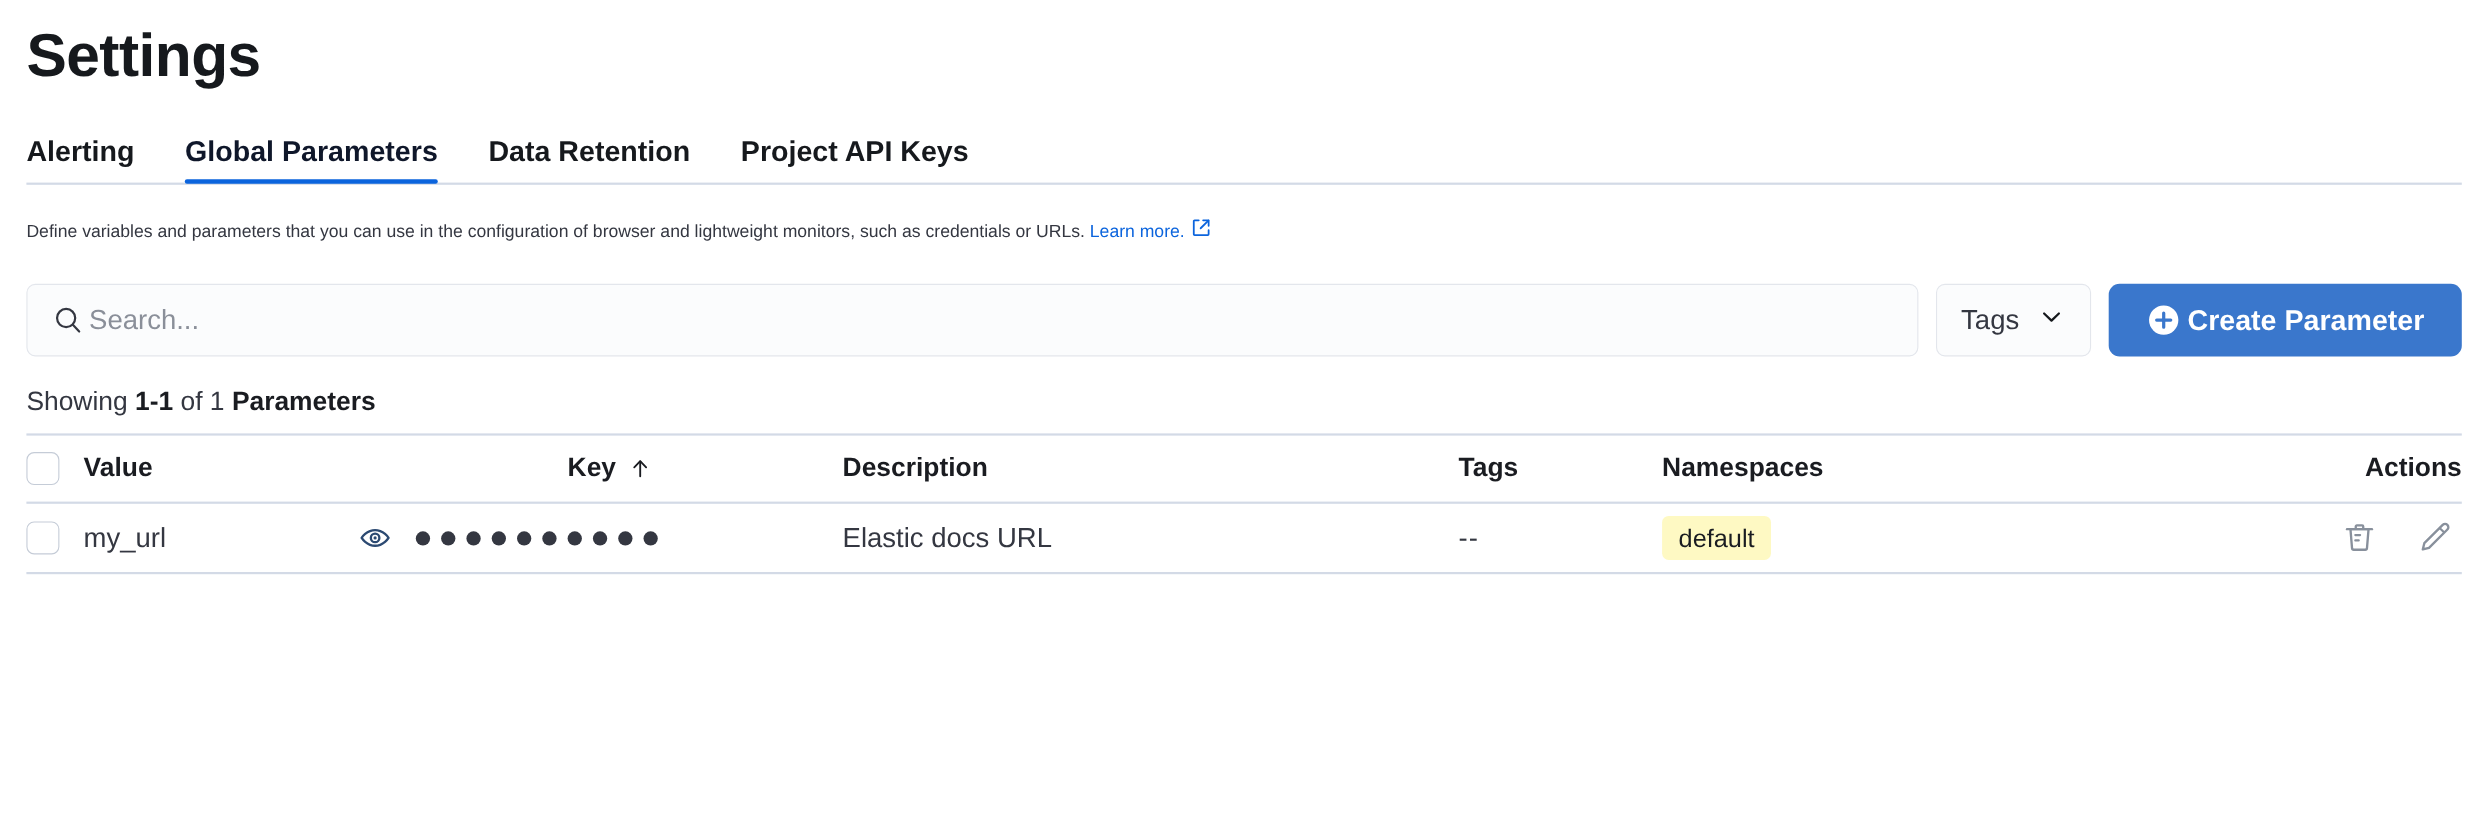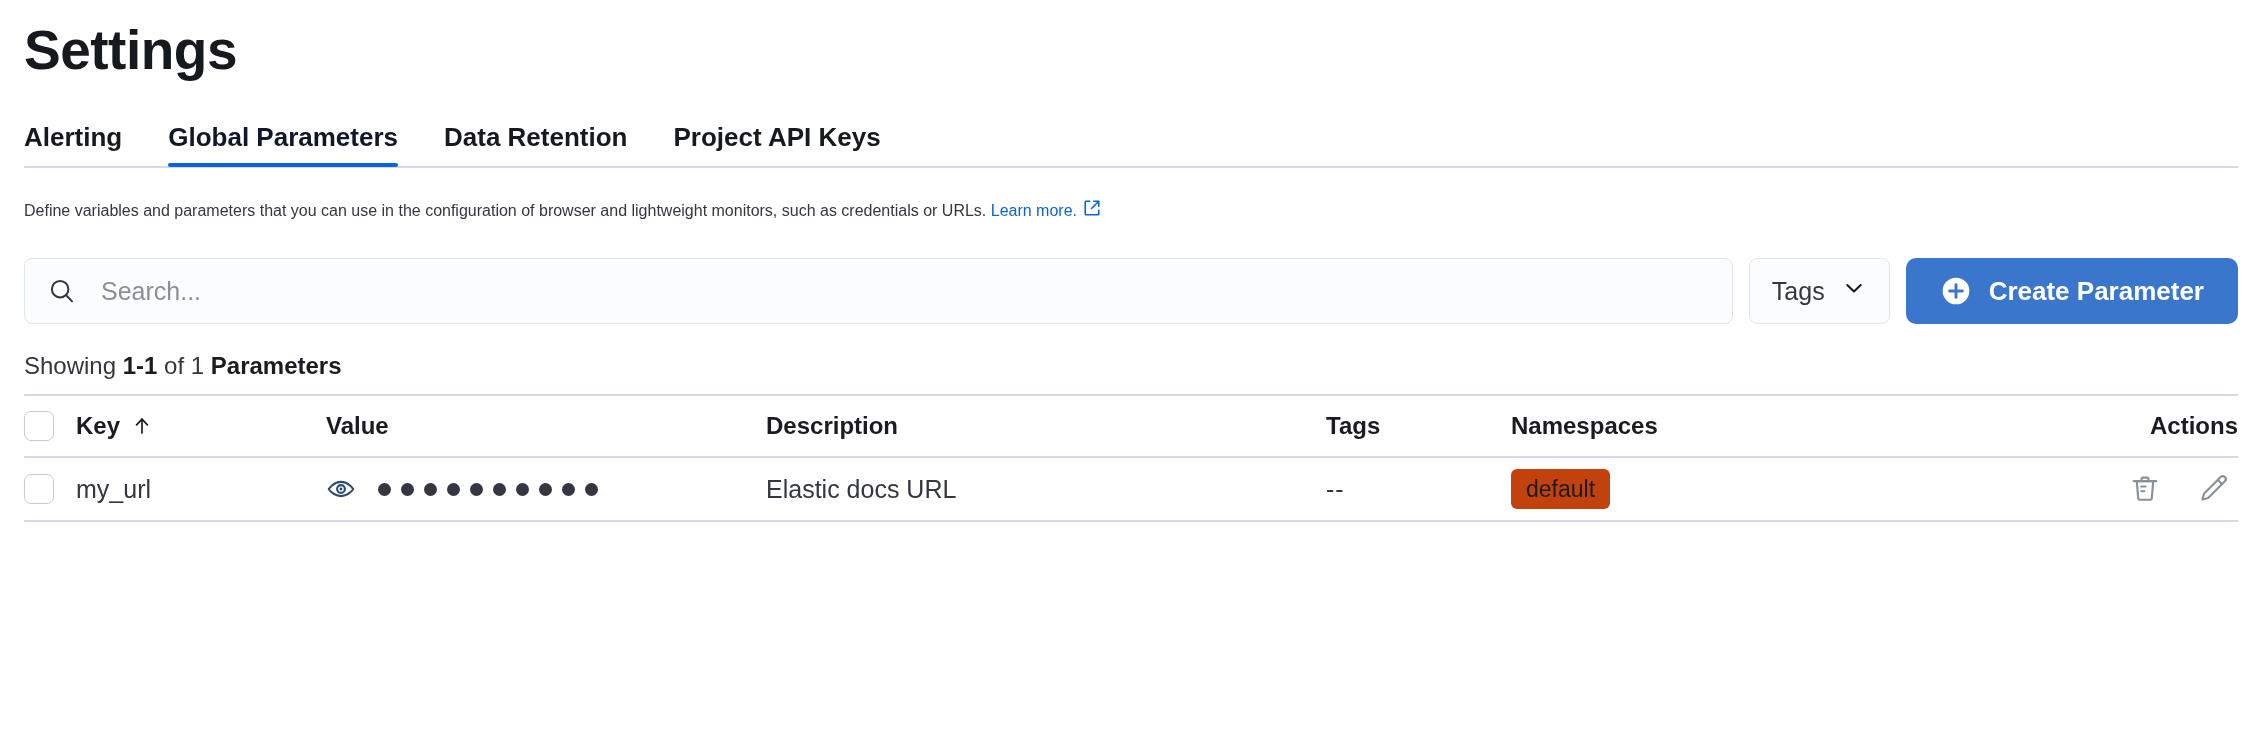--- a/index.html
+++ b/index.html
@@ -96,21 +96,21 @@
     height: 66px;
   }
   .search-box {
     flex: 1 1 auto;
     background: #fbfcfd;
     border: 1px solid #e3e6ec;
     border-radius: 8px;
     display: flex;
     align-items: center;
     padding: 0 22px;
-    gap: 24px;
+    gap: 4px;
     cursor: text;
   }
   .search-icon { flex: 0 0 auto; display: flex; }
   .search-input {
     border: 0;
     outline: 0;
     background: transparent;
     font-family: "Liberation Sans", sans-serif;
     font-size: 25px;
     color: #343741;
@@ -137,21 +137,21 @@
   }
 
   .create-btn {
     flex: 0 0 auto;
     background: #3a77cc;
     border: 0;
     border-radius: 10px;
     display: flex;
     align-items: center;
     justify-content: center;
-    gap: 17px;
+    gap: 6px;
     padding: 0 34px;
     font-family: "Liberation Sans", sans-serif;
     font-size: 26px;
     font-weight: 700;
     color: #ffffff;
     cursor: pointer;
   }
   .plus-icon { flex: 0 0 auto; display: flex; }
 
   
@@ -216,21 +216,21 @@
   .eye-btn { display: flex; cursor: pointer; }
   .dots { display: flex; align-items: center; gap: 10px; }
   .dot {
     width: 13px; height: 13px;
     border-radius: 50%;
     background: #343741;
     display: block;
   }
 
   .badge {
-    background: #c2410c;
+    background: #fef9c3;
     color: #1a1c21;
     font-size: 23px;
     font-weight: 400;
     border-radius: 6px;
     padding: 7px 15px;
     display: inline-block;
     line-height: 26px;
   }
 
   .actions { display: flex; align-items: center; gap: 34px; padding-right: 8px; }
@@ -299,31 +299,31 @@
   <div class="showing"><span>Showing </span><b>1-1</b><span> of 1 </span><b>Parameters</b></div>
 
   <div class="table">
 
     <div class="thead-rule"></div>
 
     <div class="trow head">
       <div class="cell c-check">
         <span class="checkbox"></span>
       </div>
+      <div class="cell c-value th">
+        <span>Value</span>
+      </div>
       <div class="cell c-key th">
         <span>Key</span>
         <span class="sort-arrow">
           <svg width="24" height="24" viewBox="0 0 24 24" fill="none">
             <path d="M12 19V5.4" stroke="#1a1c21" stroke-width="1.7" stroke-linecap="round"></path>
             <path d="M6.6 10.8 12 5.2l5.4 5.6" stroke="#1a1c21" stroke-width="1.7" stroke-linecap="round" stroke-linejoin="round"></path>
           </svg>
         </span>
-      </div>
-      <div class="cell c-value th">
-        <span>Value</span>
       </div>
       <div class="cell c-desc th">
         <span>Description</span>
       </div>
       <div class="cell c-tags th">
         <span>Tags</span>
       </div>
       <div class="cell c-ns th">
         <span>Namespaces</span>
       </div>

